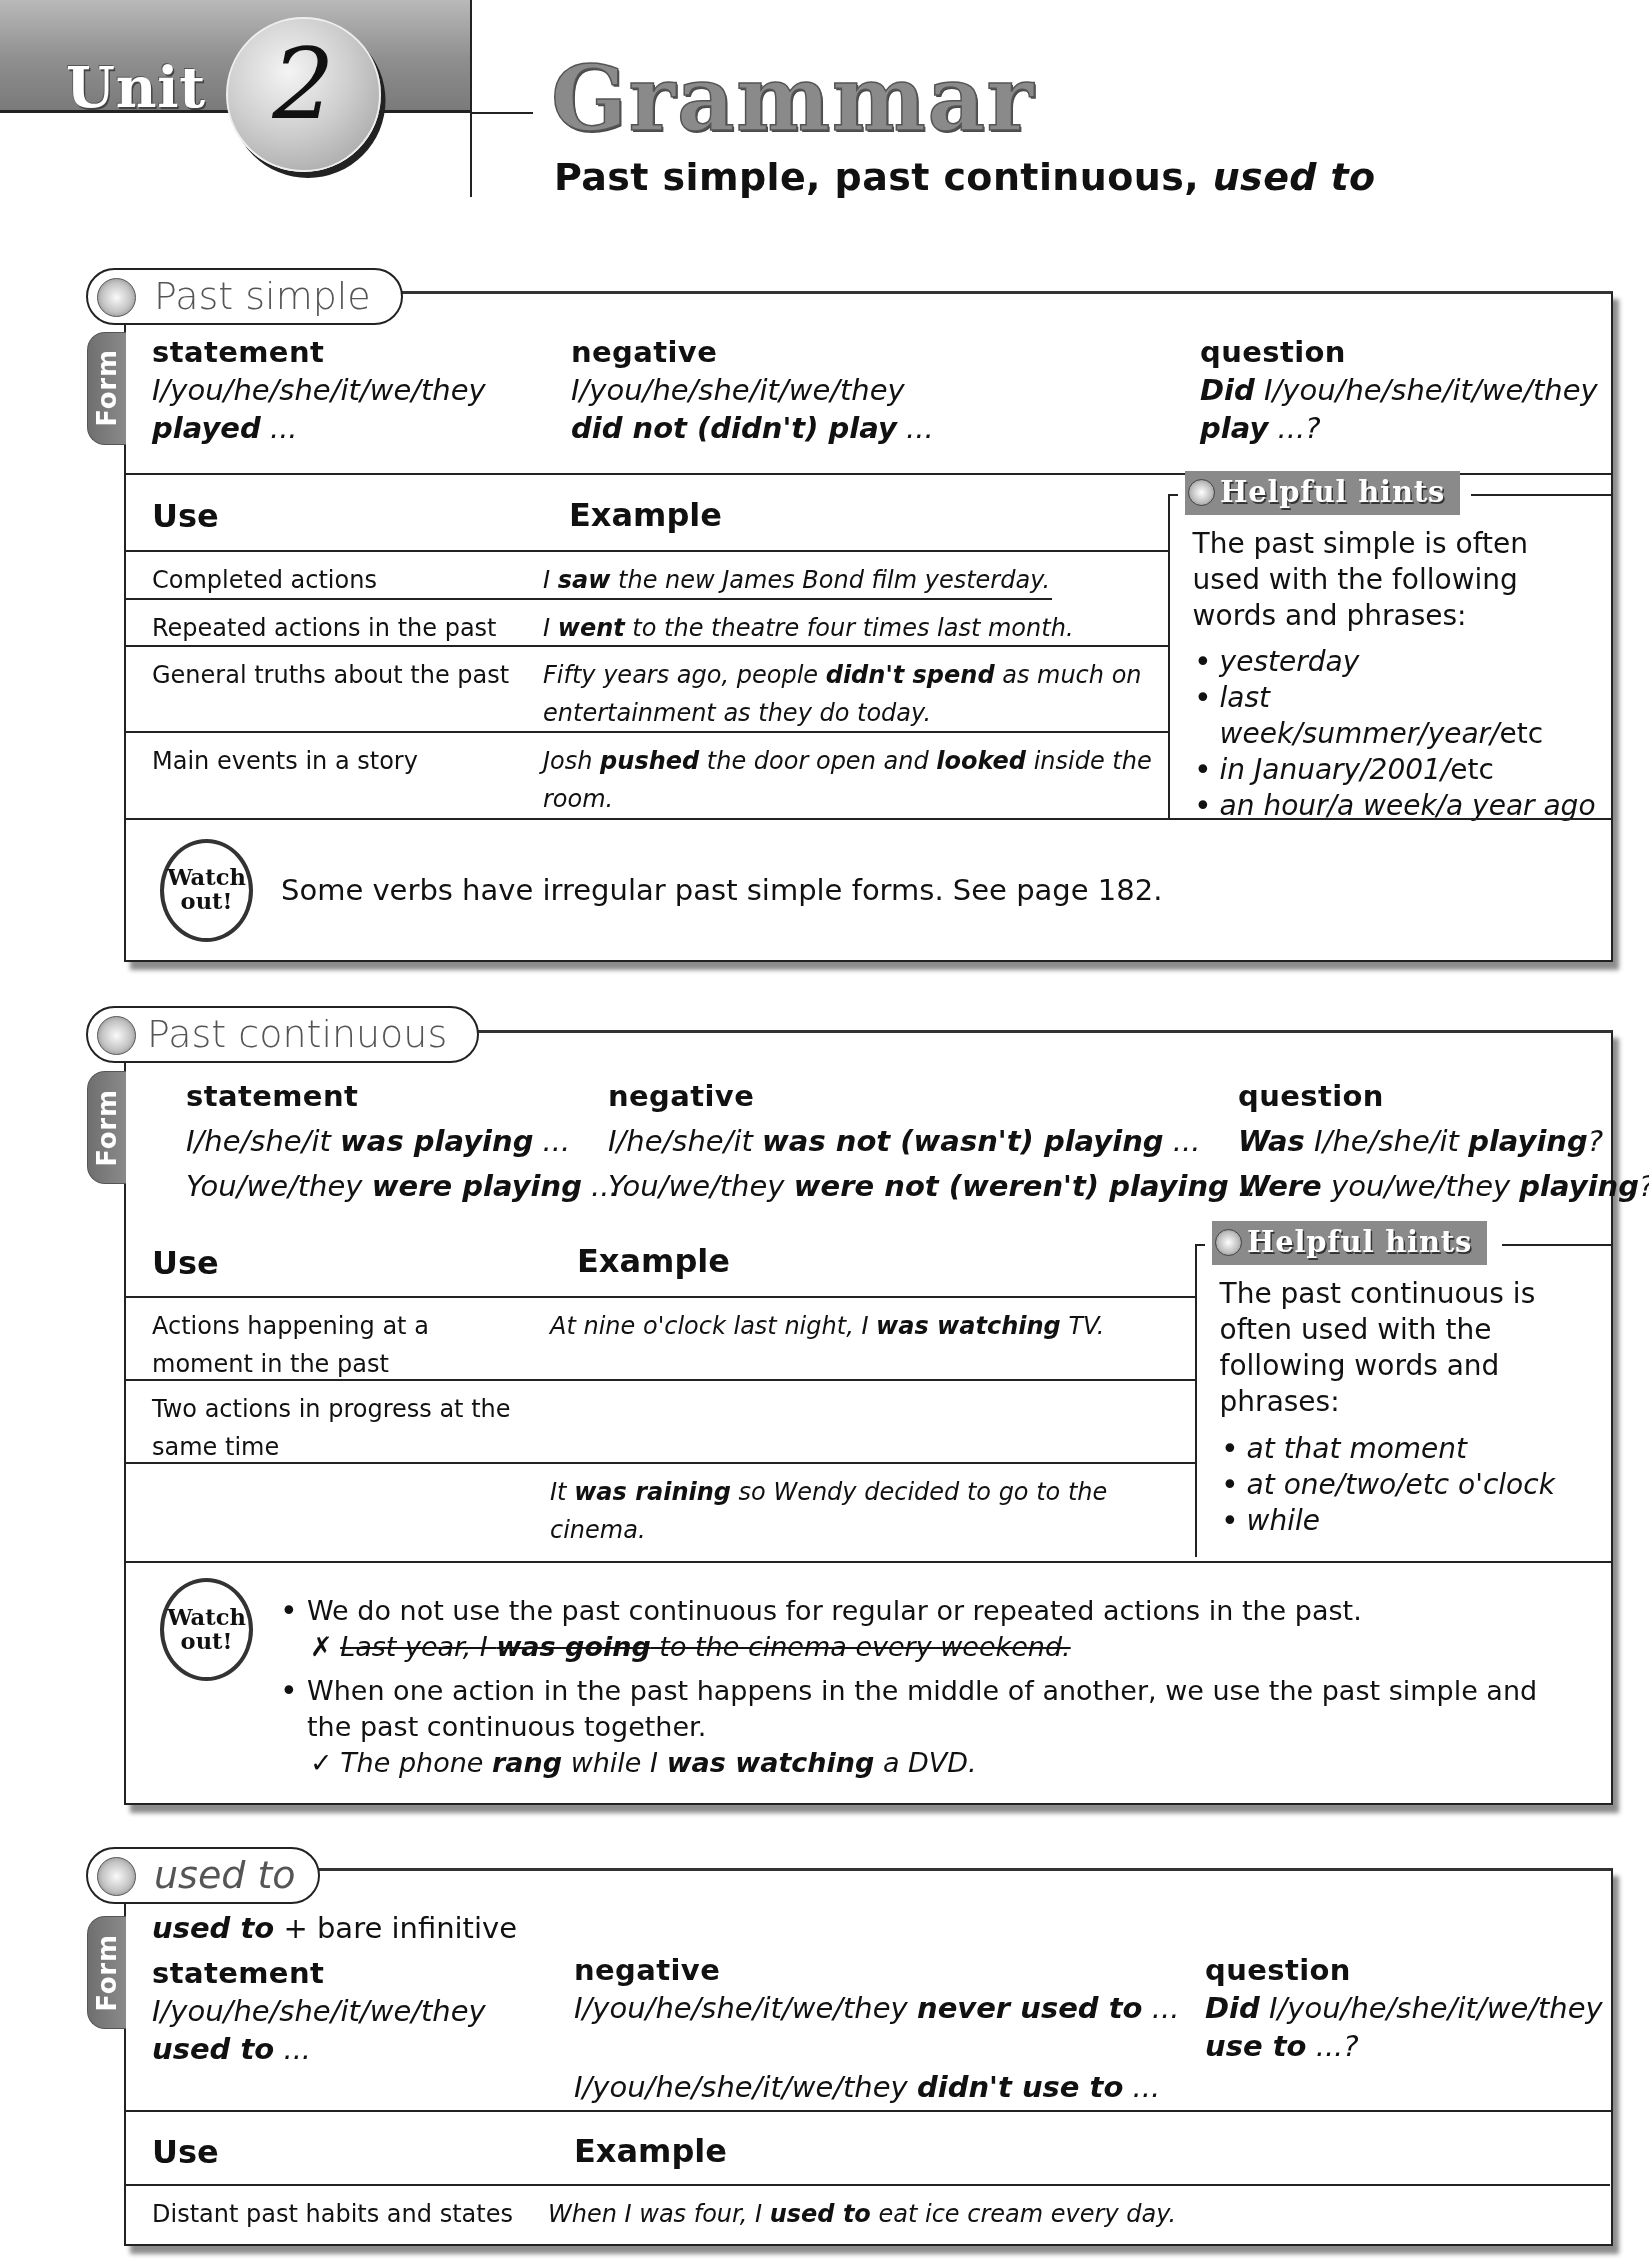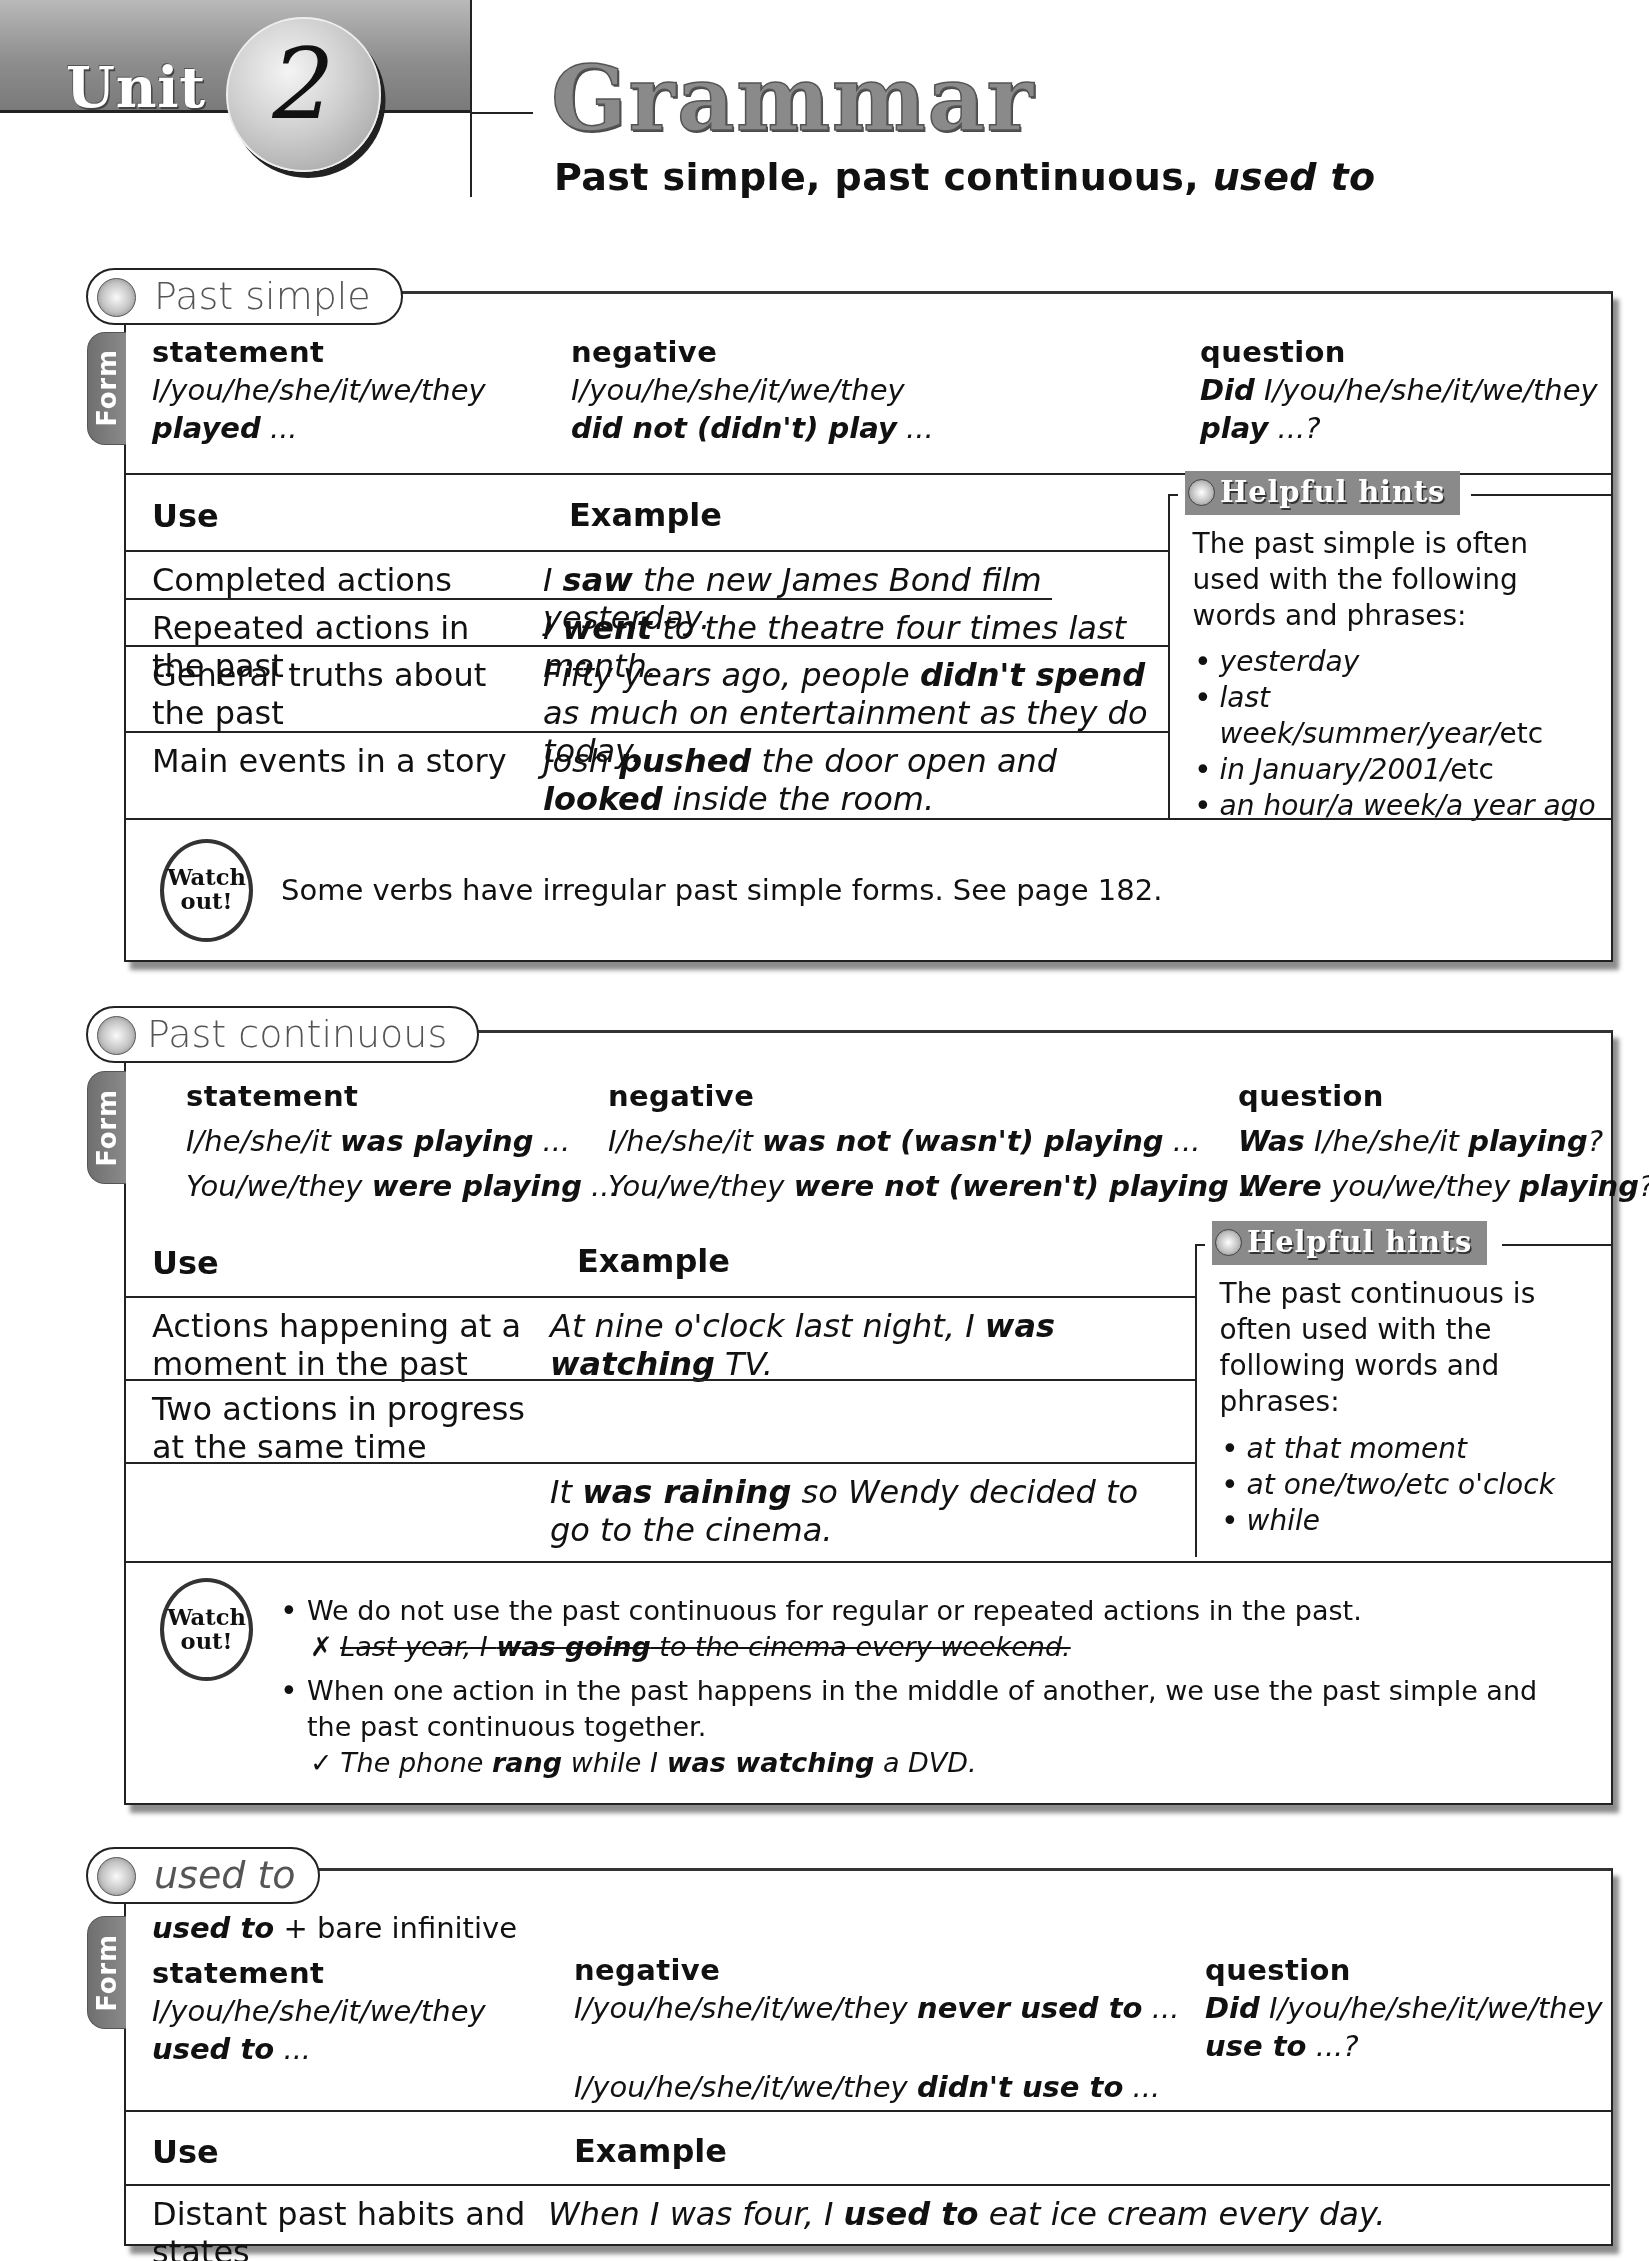--- a/index.html
+++ b/index.html
@@ -68,21 +68,21 @@
   .form-area { position: absolute; left: 0; right: 0; border-bottom: 2.3px solid #222; }
   .form-col { position: absolute; font-size: 29px; line-height: 38px; }
   .form-col .hdr { font-weight: bold; letter-spacing: 0.4px; }
   .form-col .ln b { font-weight: bold; font-style: italic; }
   .form-col .ln { font-style: italic; white-space: nowrap; }
 
   
   .use-area { position: absolute; left: 0; }
   .use-hdr { position: absolute; font-weight: bold; font-size: 32px; }
   .use-row { position: absolute; left: 0; border-top: 2.3px solid #222; }
-  .use-cell { position: absolute; font-size: 32px; line-height: 38px; }
+  .use-cell { position: absolute; font-size: 24px; line-height: 38px; }
   .use-cell.ex { font-style: italic; }
   .use-cell.ex b { font-weight: bold; }
 
   
   .hints { position: absolute; border-left: 2.3px solid #222; }
   .hints-title {
     position: absolute; top: -22.6px; left: 15px; height: 44px; padding: 0 15px 0 35px;
     background: #8a8a8a; color: #fff; font-family: "DejaVu Serif", serif; font-weight: bold; font-size: 29px;
     line-height: 42px; letter-spacing: 0.8px; text-shadow: 1.5px 1.5px 0 #333; white-space: nowrap;
   }

